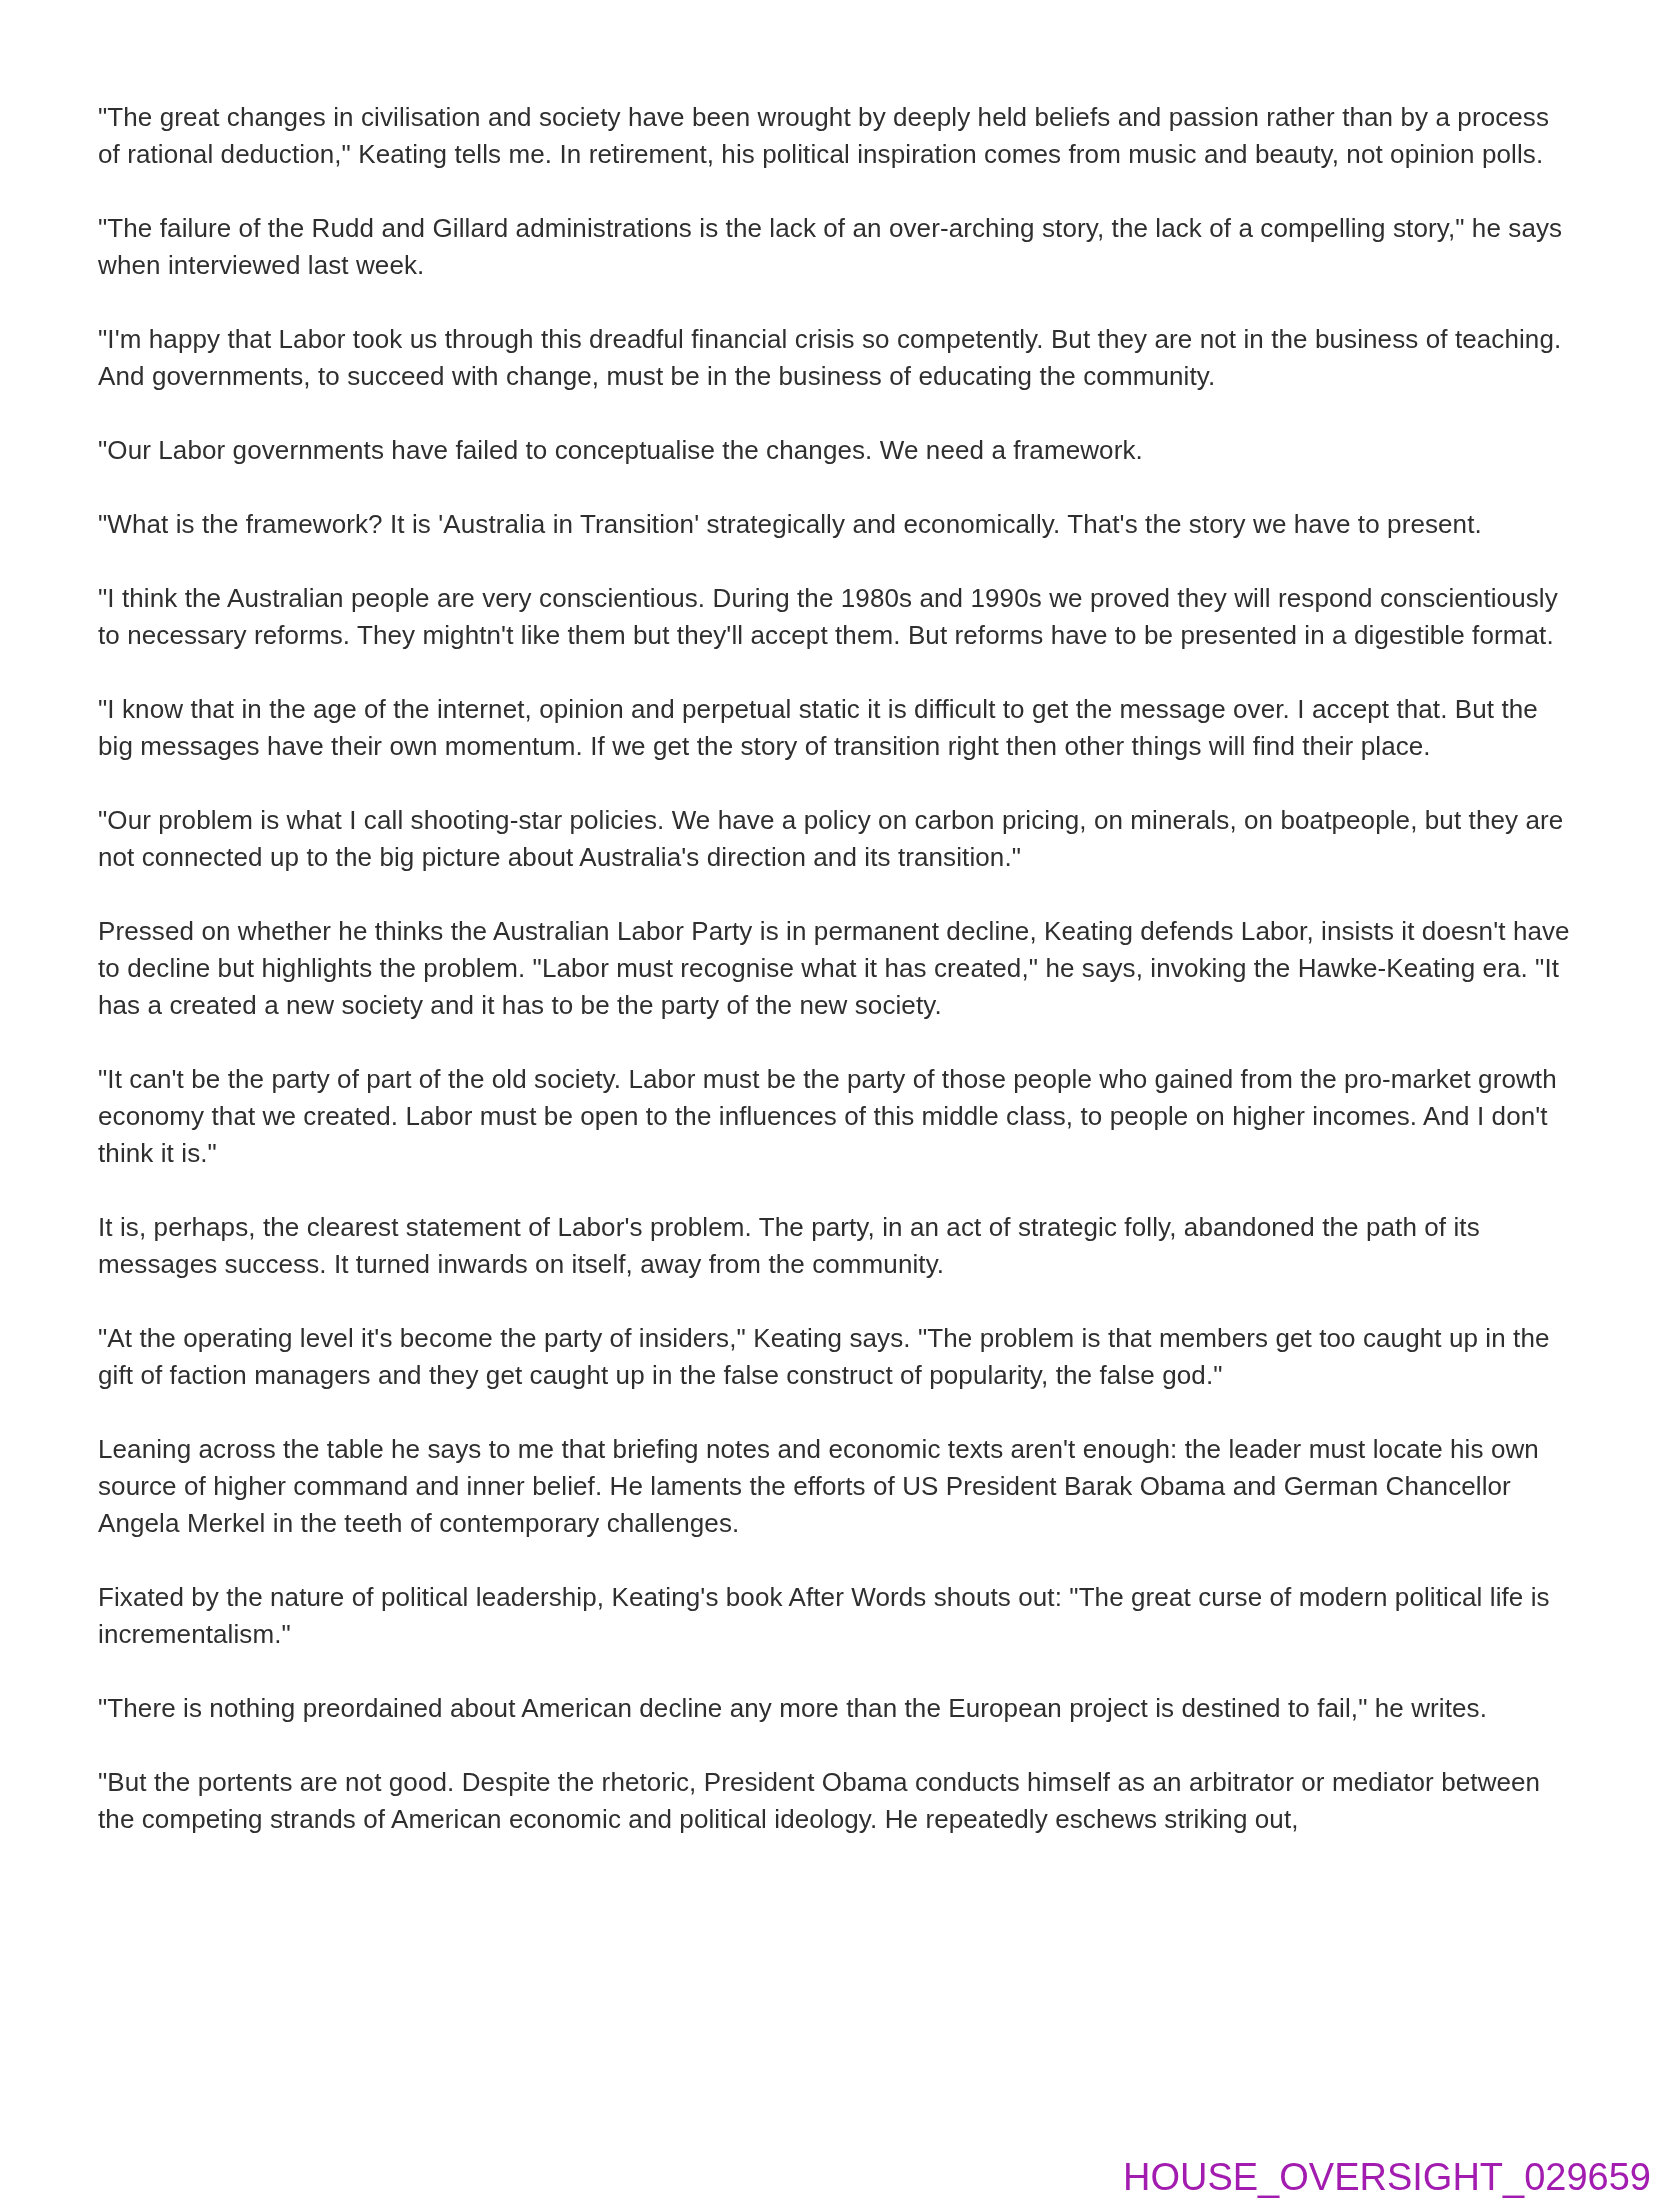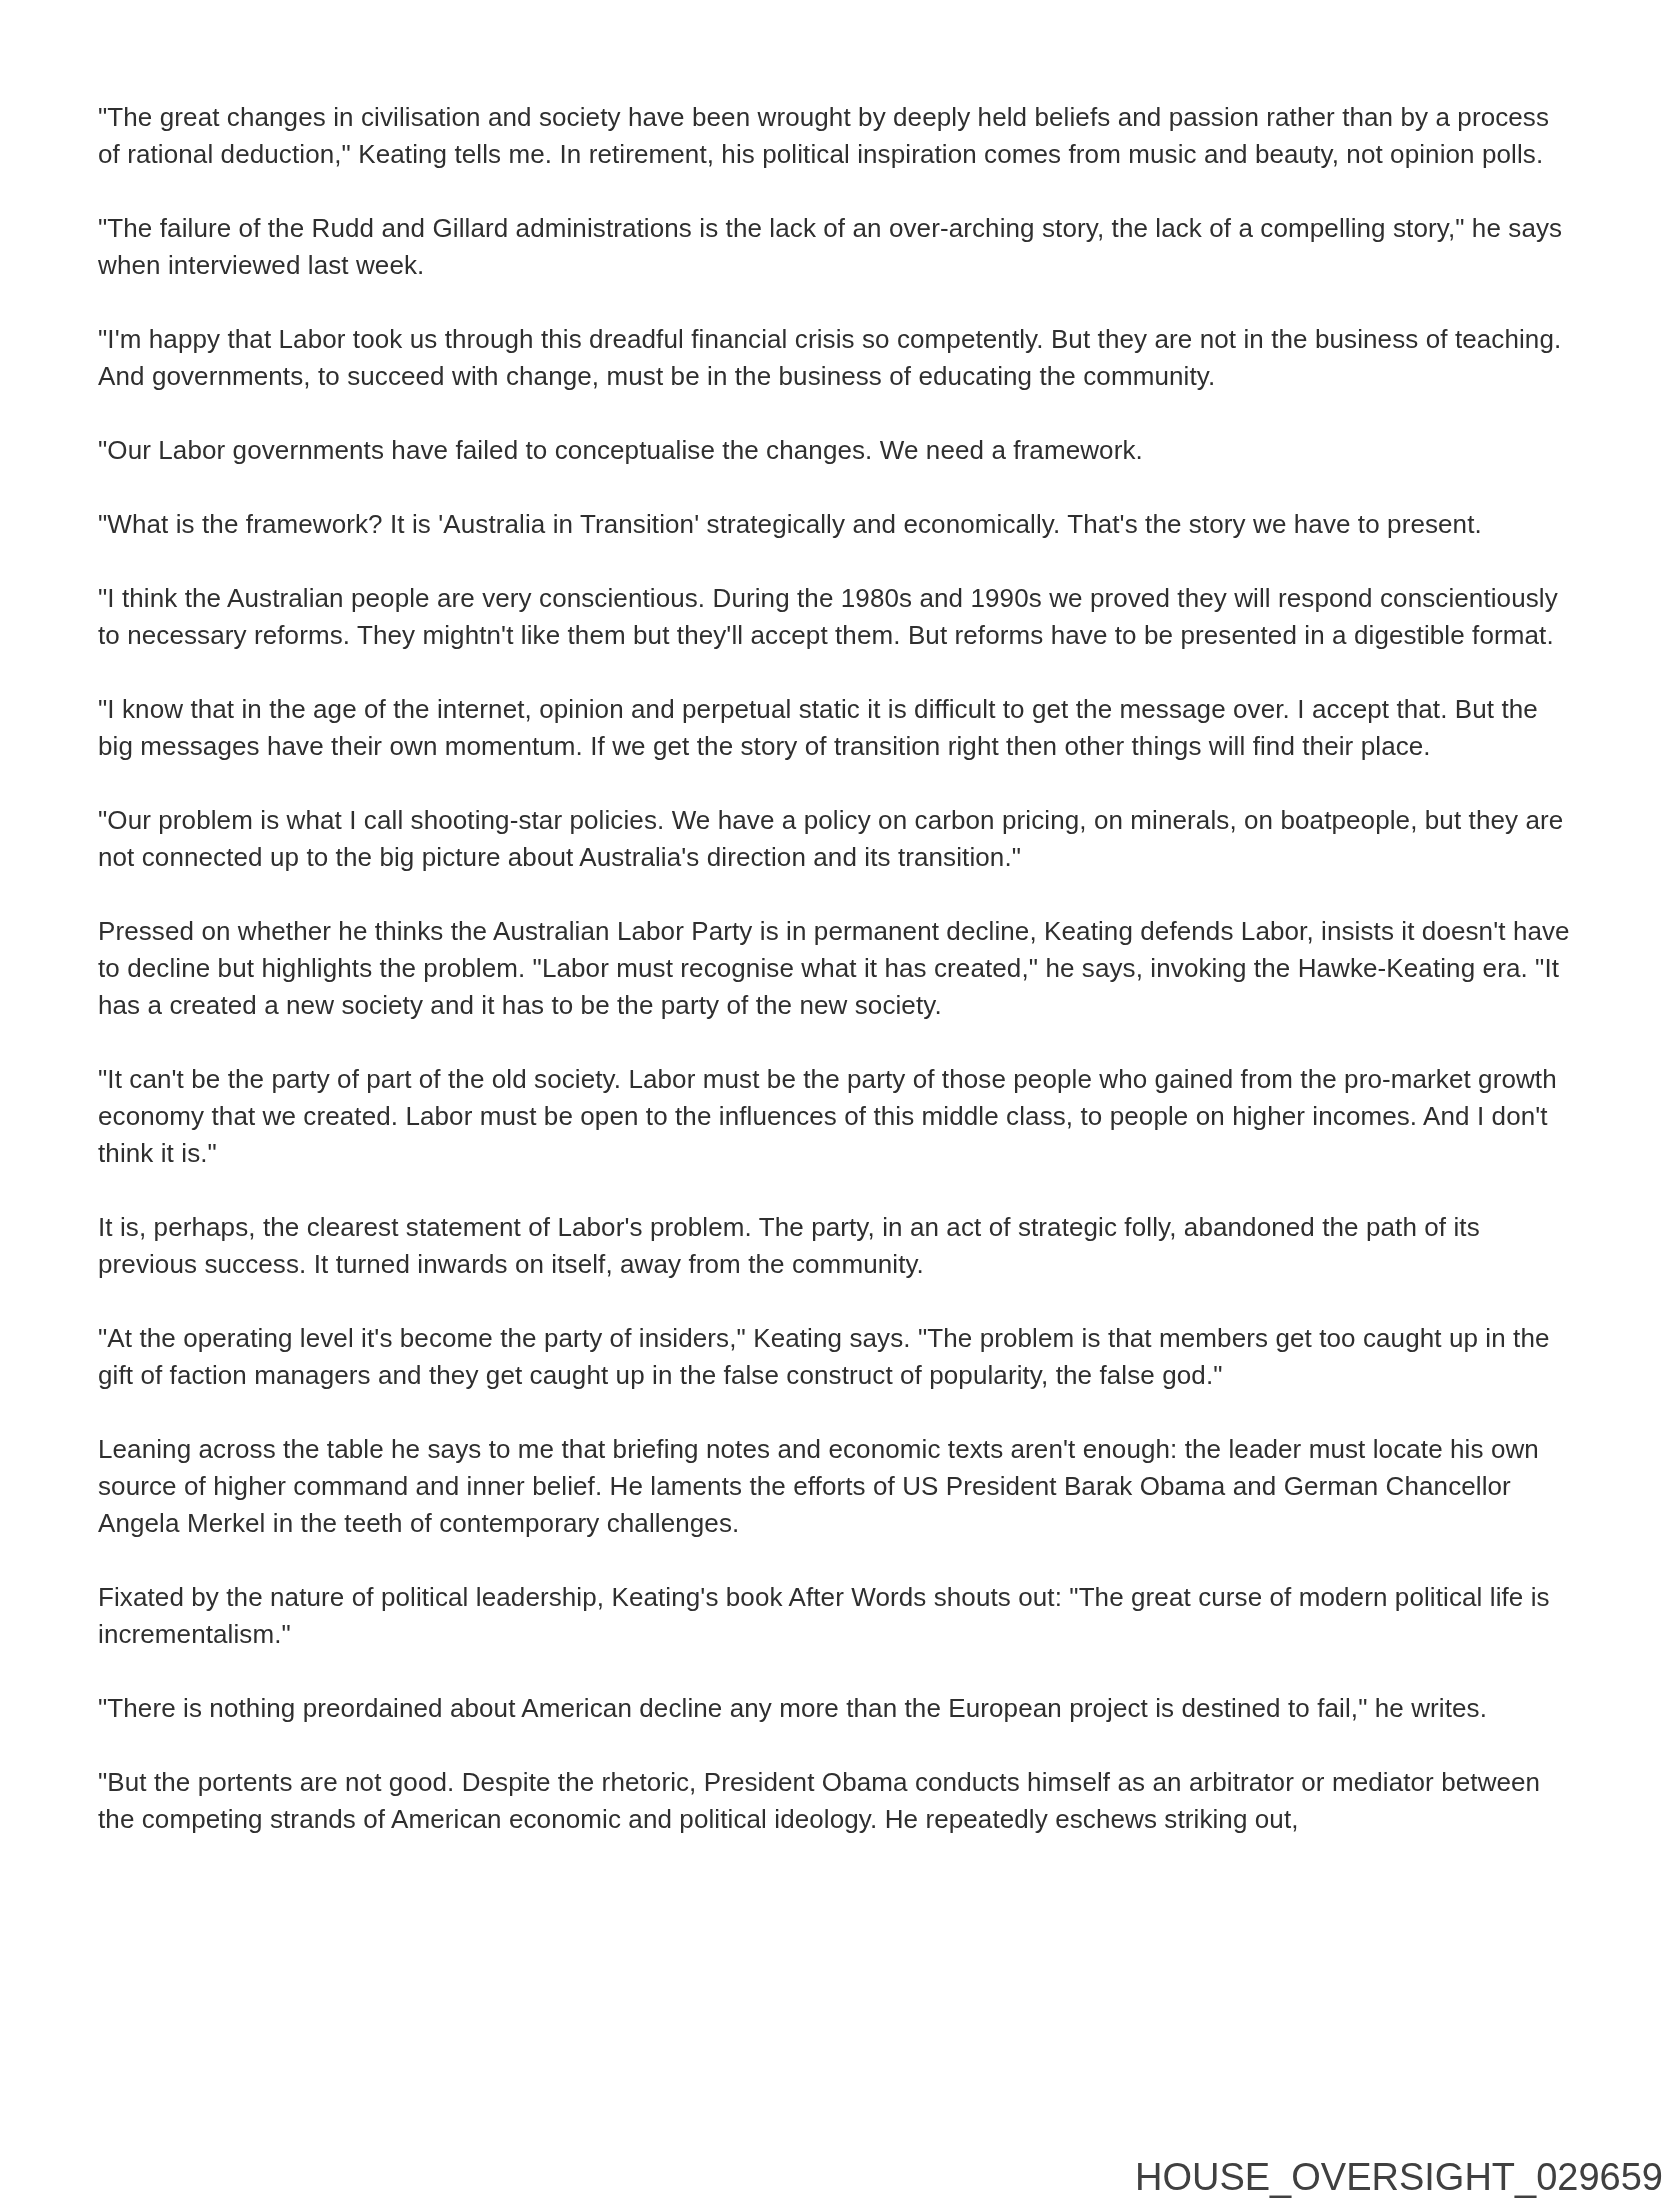--- a/index.html
+++ b/index.html
@@ -28,44 +28,44 @@
     font-size: 26px;
     line-height: 37px;
     letter-spacing: 0.1px;
   }
   .article p {
     margin: 0 0 37px 0;
     padding: 0;
   }
   .bates {
     position: absolute;
-    right: 6px;
+    right: 18px;
     bottom: 9.2px;
     font-size: 38px;
     line-height: 38px;
-    color: #404040;
+    color: #a21caf;
     white-space: nowrap;
   }
 </style>
 </head>
 <body>
 
 <div class="page">
   <div class="article">
       <p>"The great changes in civilisation and society have been wrought by deeply held beliefs and passion rather than by a process of rational deduction," Keating tells me. In retirement, his political inspiration comes from music and beauty, not opinion polls.</p>
       <p>"The failure of the Rudd and Gillard administrations is the lack of an over-arching story, the lack of a compelling story," he says when interviewed last week.</p>
       <p>"I'm happy that Labor took us through this dreadful financial crisis so competently. But they are not in the business of teaching. And governments, to succeed with change, must be in the business of educating the community.</p>
       <p>"Our Labor governments have failed to conceptualise the changes. We need a framework.</p>
       <p>"What is the framework? It is 'Australia in Transition' strategically and economically. That's the story we have to present.</p>
       <p>"I think the Australian people are very conscientious. During the 1980s and 1990s we proved they will respond conscientiously to necessary reforms. They mightn't like them but they'll accept them. But reforms have to be presented in a digestible format.</p>
       <p>"I know that in the age of the internet, opinion and perpetual static it is difficult to get the message over. I accept that. But the big messages have their own momentum. If we get the story of transition right then other things will find their place.</p>
       <p>"Our problem is what I call shooting-star policies. We have a policy on carbon pricing, on minerals, on boatpeople, but they are not connected up to the big picture about Australia's direction and its transition."</p>
       <p>Pressed on whether he thinks the Australian Labor Party is in permanent decline, Keating defends Labor, insists it doesn't have to decline but highlights the problem. "Labor must recognise what it has created," he says, invoking the Hawke-Keating era. "It has a created a new society and it has to be the party of the new society.</p>
       <p>"It can't be the party of part of the old society. Labor must be the party of those people who gained from the pro-market growth economy that we created. Labor must be open to the influences of this middle class, to people on higher incomes. And I don't think it is."</p>
-      <p>It is, perhaps, the clearest statement of Labor's problem. The party, in an act of strategic folly, abandoned the path of its previous success. It turned inwards on itself, away from the community.</p>
+      <p>It is, perhaps, the clearest statement of Labor's problem. The party, in an act of strategic folly, abandoned the path of its messages success. It turned inwards on itself, away from the community.</p>
       <p>"At the operating level it's become the party of insiders," Keating says. "The problem is that members get too caught up in the gift of faction managers and they get caught up in the false construct of popularity, the false god."</p>
       <p>Leaning across the table he says to me that briefing notes and economic texts aren't enough: the leader must locate his own source of higher command and inner belief. He laments the efforts of US President Barak Obama and German Chancellor Angela Merkel in the teeth of contemporary challenges.</p>
       <p>Fixated by the nature of political leadership, Keating's book After Words shouts out: "The great curse of modern political life is incrementalism."</p>
       <p>"There is nothing preordained about American decline any more than the European project is destined to fail," he writes.</p>
       <p>"But the portents are not good. Despite the rhetoric, President Obama conducts himself as an arbitrator or mediator between the competing strands of American economic and political ideology. He repeatedly eschews striking out,</p>
     </div>
   <div class="bates">HOUSE_OVERSIGHT_029659</div>
 </div>
 
 

